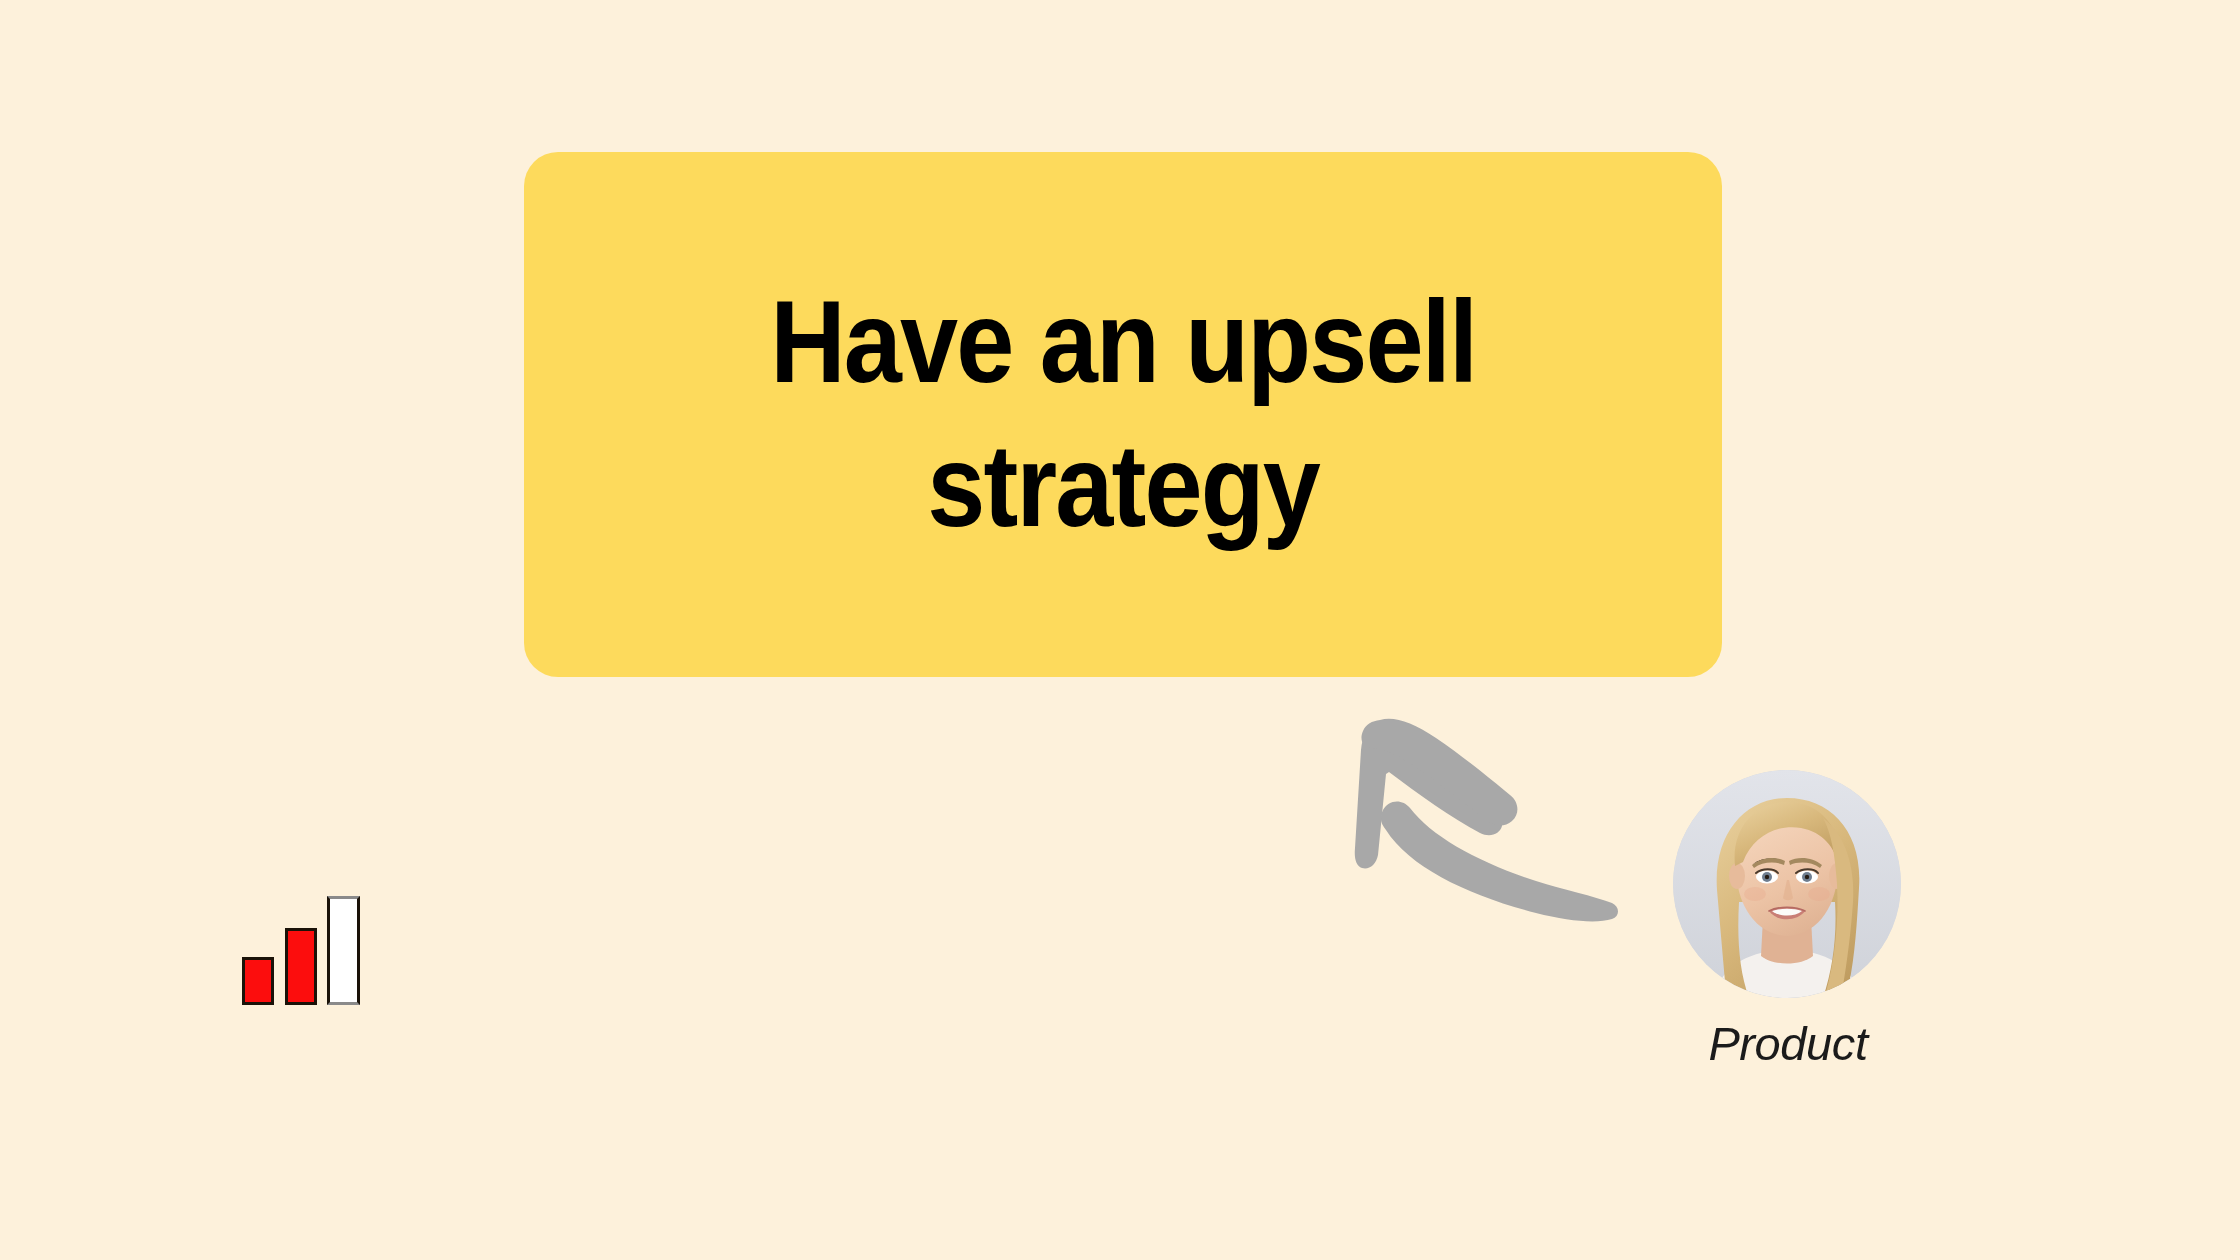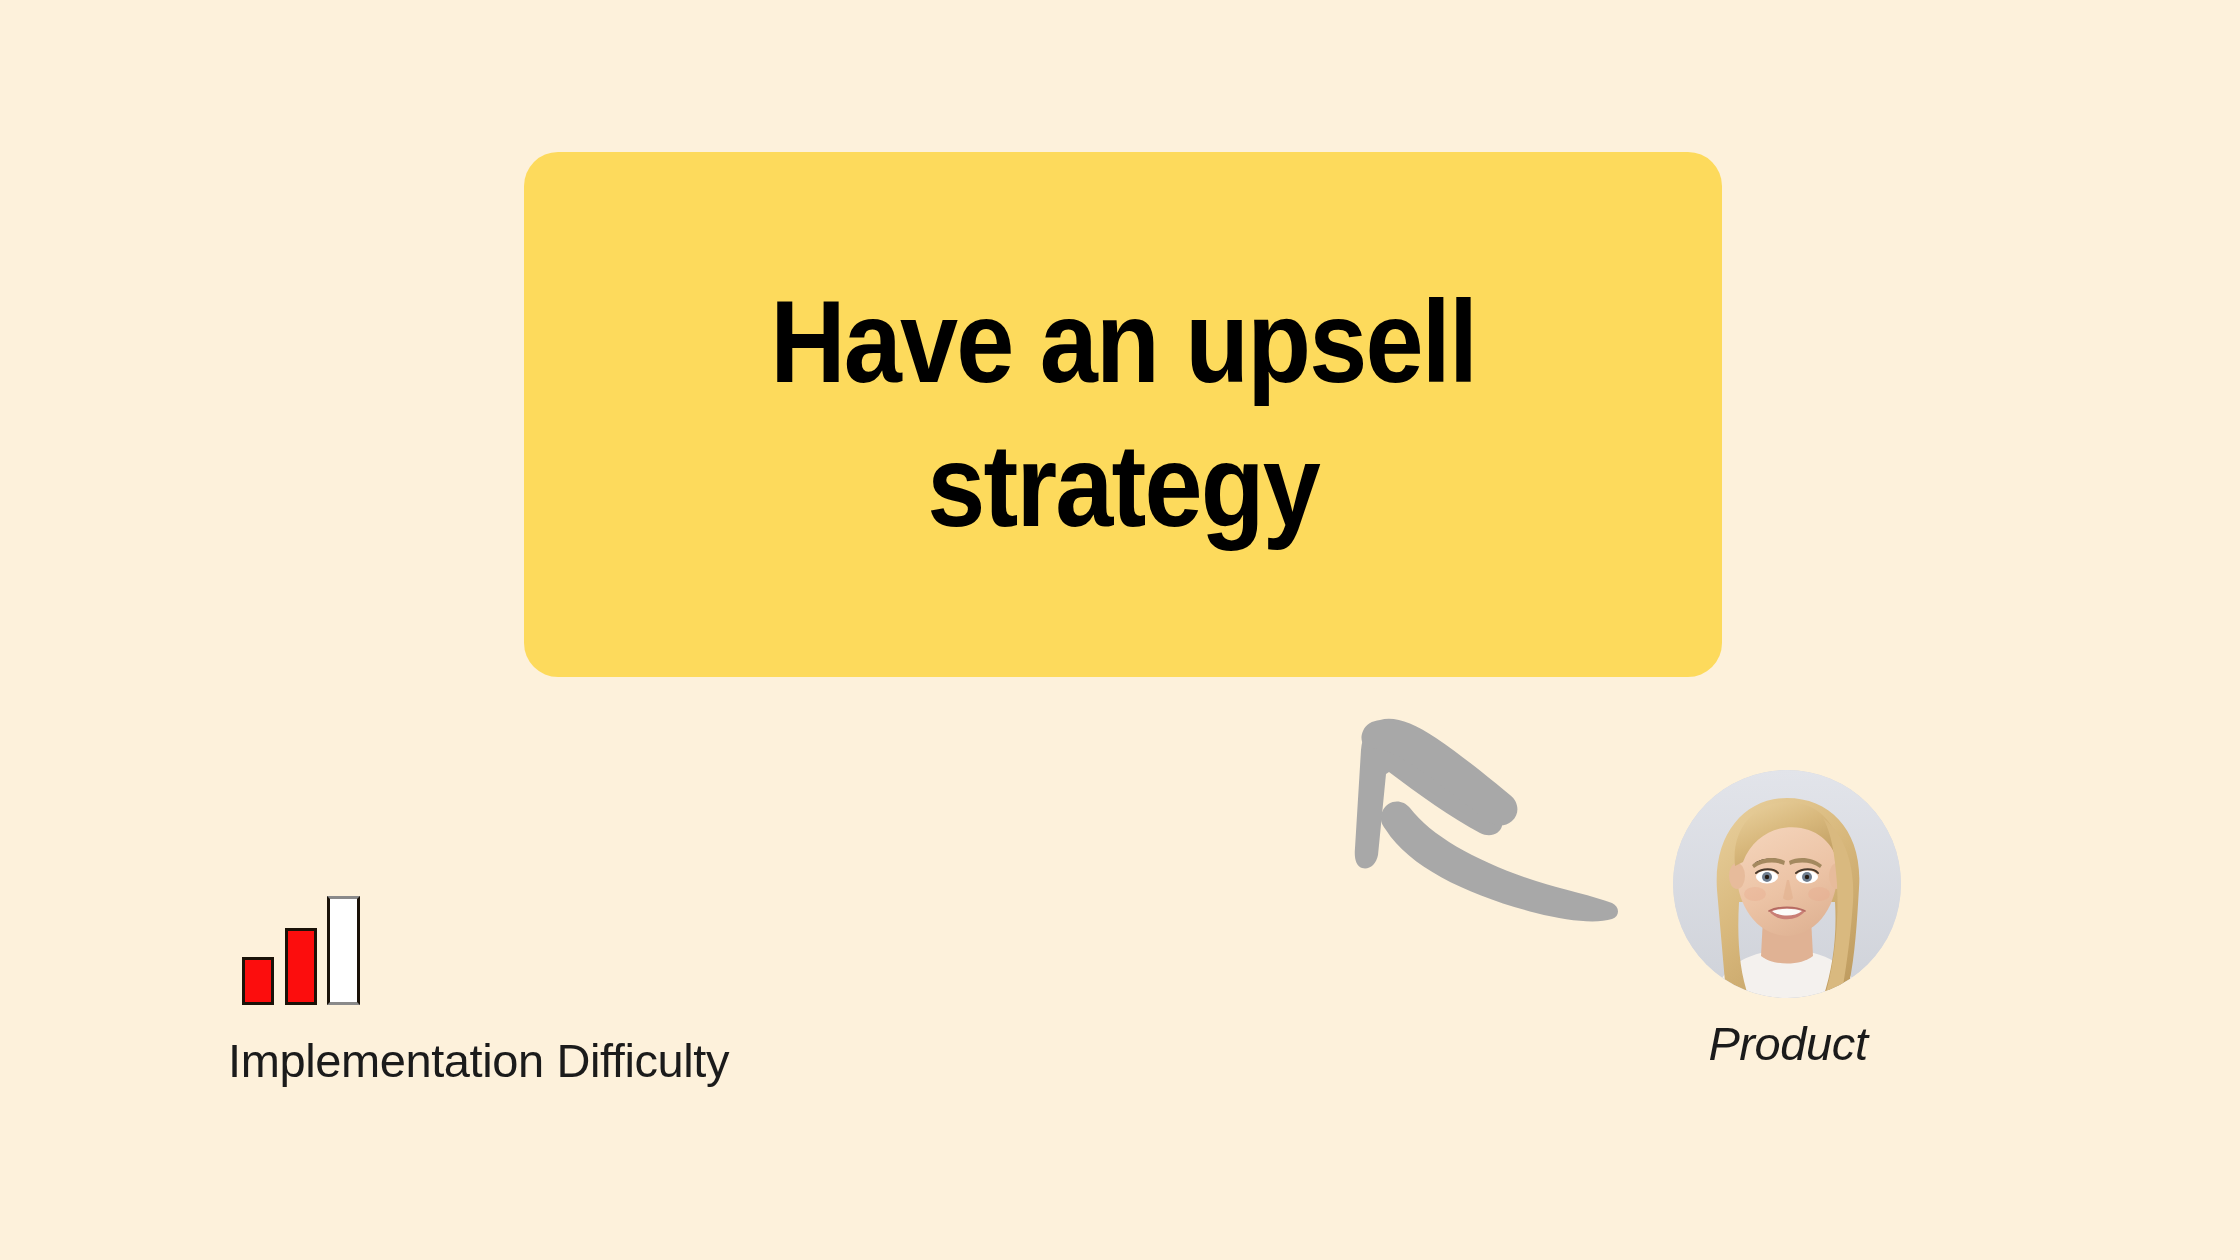--- a/index.html
+++ b/index.html
@@ -186,21 +186,20 @@
       </g>
     </svg>
   </div>
 
   <div id="difficulty-metric">
     <div id="difficulty-bars">
       <div id="bar-1" class="bar filled"></div>
       <div id="bar-2" class="bar filled"></div>
       <div id="bar-3" class="bar empty"></div>
     </div>
-    <div id="difficulty-label">Implementation Difficulty</div>
   </div>
 
   <div id="owner-metric">
     <div id="owner-avatar">
       <svg viewBox="0 0 228 228" xmlns="http://www.w3.org/2000/svg" aria-hidden="true">
         <defs>
           <clipPath id="avatarClip">
               <circle cx="114" cy="114" r="114"></circle>
             </clipPath>
           <linearGradient id="bgGrad" x1="0" y1="0" x2="0" y2="1">

